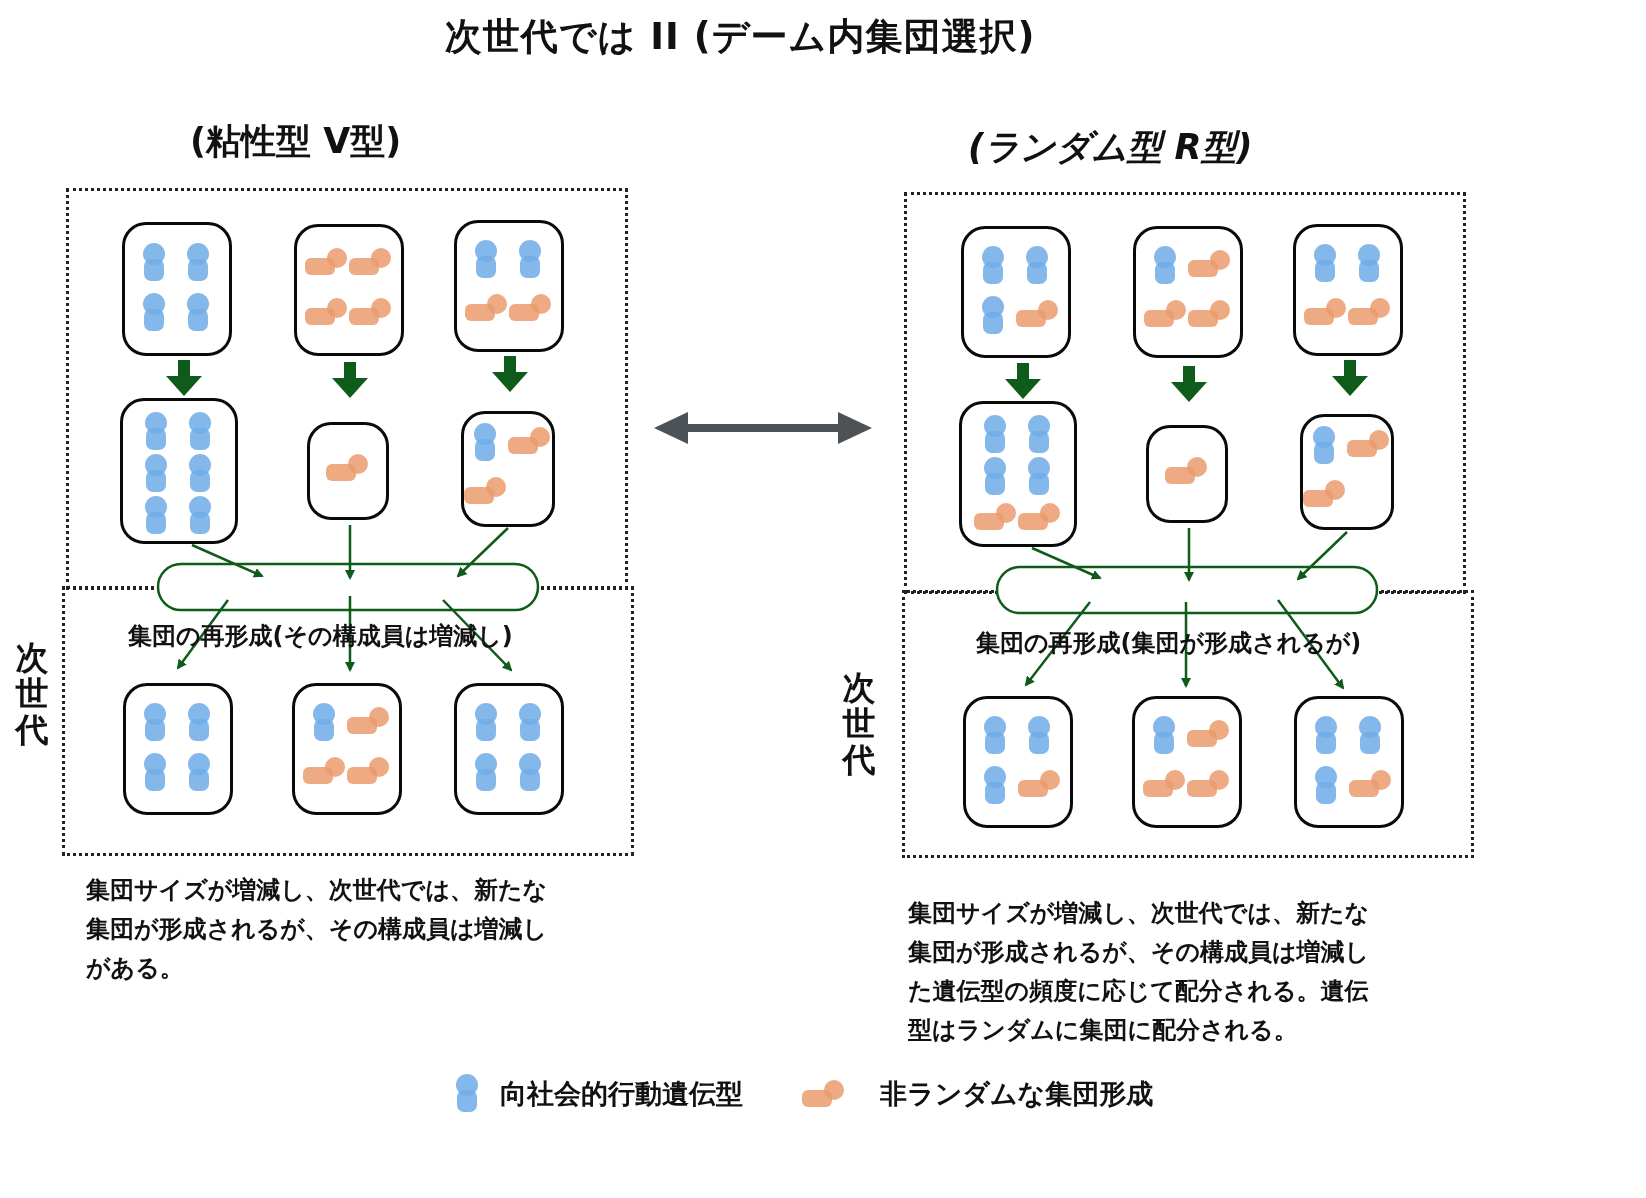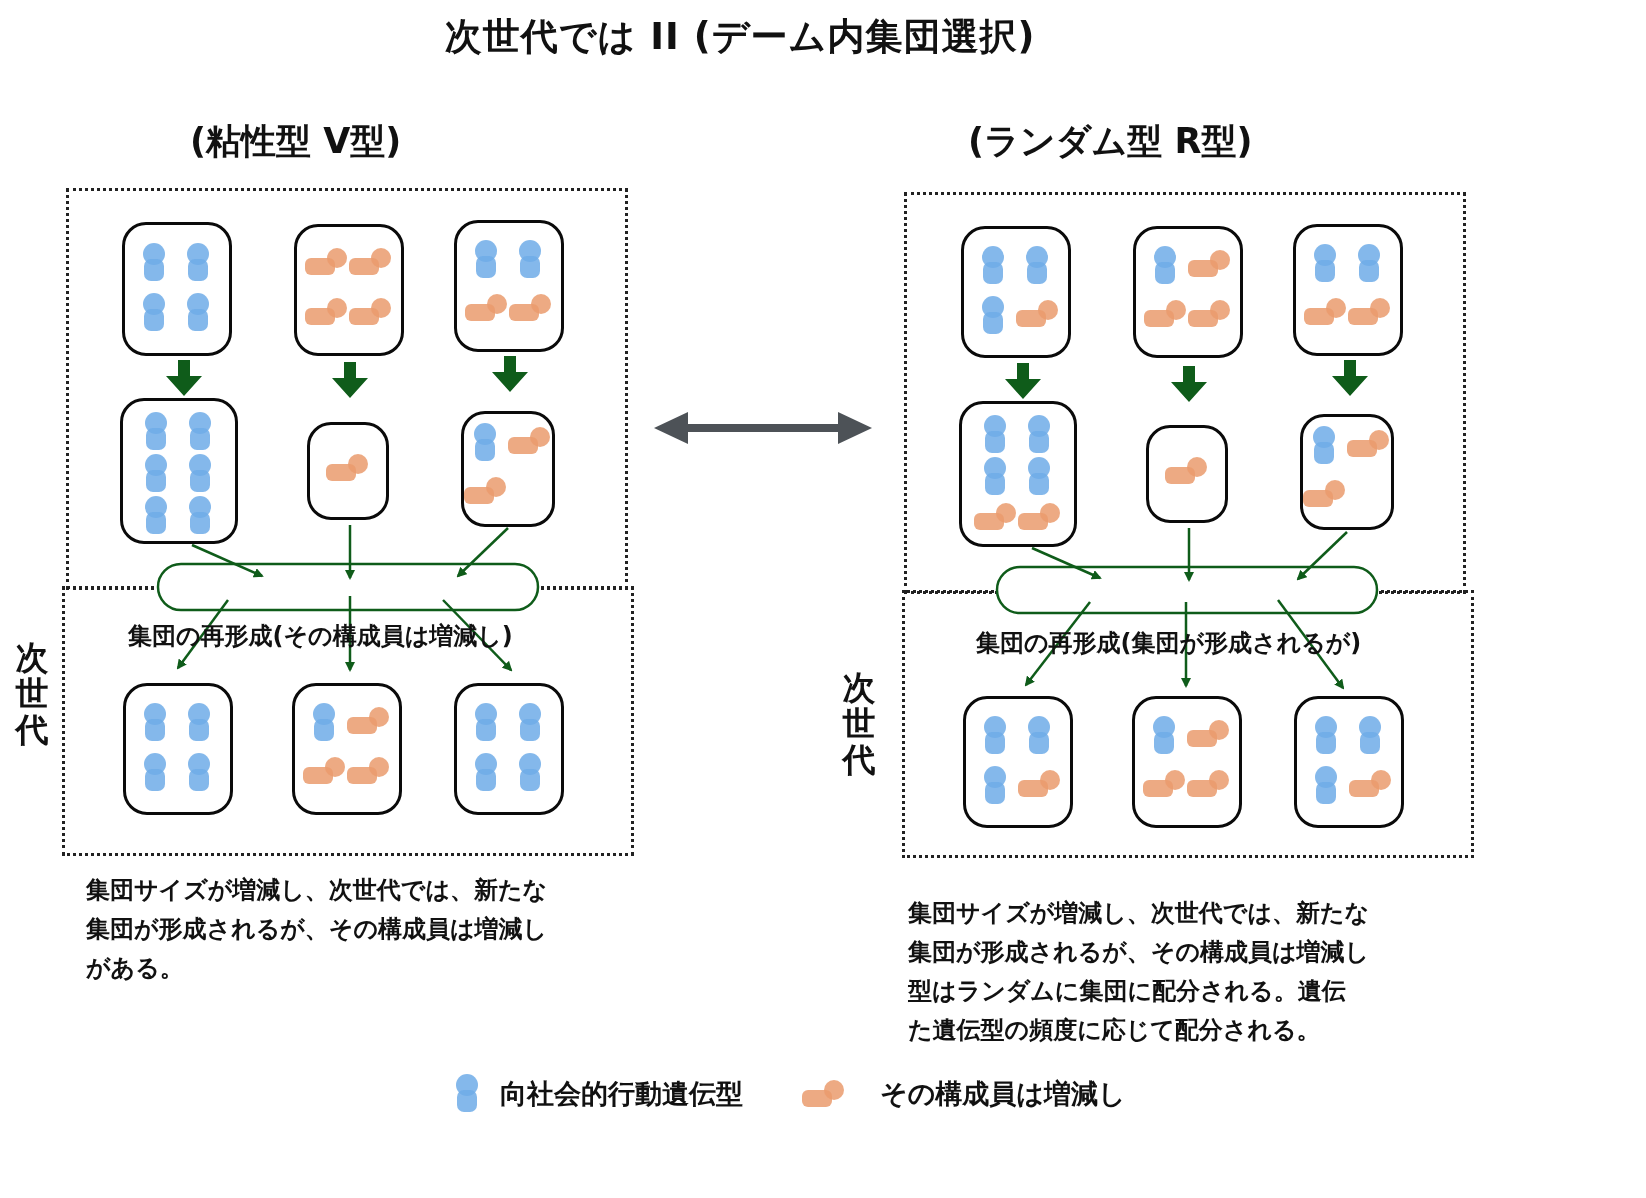--- a/index.html
+++ b/index.html
@@ -21,21 +21,21 @@
   .desc { position:absolute; font-size:24px; font-weight:bold; line-height:39px; width:540px; }
   .legend-text { position:absolute; font-size:27px; font-weight:bold; white-space:nowrap; }
   svg.overlay { position:absolute; left:0; top:0; width:1646px; height:1198px; pointer-events:none; }
 </style>
 </head>
 <body>
 
 <div class="abs title">次世代では II (デーム内集団選択)</div>
 
 <div class="abs subtitle" style="left:190px;top:118px;">(粘性型 V型)</div>
-<div class="abs subtitle" style="left:968px;top:118px;">(ランダム型 R型)</div>
+<div class="abs subtitle" style="left:968px;top:124px;font-style:italic;">(ランダム型 R型)</div>
 
 <div class="dotbox" style="left:66px;top:188px;width:562px;height:402px;"></div>
 <div class="dotbox" style="left:62px;top:586px;width:572px;height:270px;"></div>
 <div class="dotbox" style="left:904px;top:192px;width:562px;height:402px;"></div>
 <div class="dotbox" style="left:902px;top:590px;width:572px;height:268px;"></div>
 
 <div id="groups">
     <div class="group" style="left: 122px; top: 222px; width: 110px; height: 134px;">
       <div class="pro" style="left: 17.5px; top: 17.5px;">
         <div class="head"></div>
@@ -393,26 +393,26 @@
 <div class="vlabel" style="left:841px;top:670px;"><span id="vl-right">次<br>世<br>代</span></div>
 
 <div class="desc" style="left:86px;top:871px;">
   <div>集団サイズが増減し、次世代では、新たな</div>
   <div>集団が形成されるが、その構成員は増減し</div>
   <div>がある。</div>
 </div>
 <div class="desc" style="left:908px;top:894px;">
   <div>集団サイズが増減し、次世代では、新たな</div>
   <div>集団が形成されるが、その構成員は増減し</div>
-  <div>型はランダムに集団に配分される。遺伝</div>
-  <div>た遺伝型の頻度に応じて配分される。</div>
+  <div>た遺伝型の頻度に応じて配分される。遺伝</div>
+  <div>型はランダムに集団に配分される。</div>
 </div>
 
 <div class="pro" style="left:456px;top:1074px;">
     <div class="head"></div>
     <div class="body"></div>
   </div>
 <div class="legend-text" style="left:500px;top:1076px;">向社会的行動遺伝型</div>
 <div class="free" style="left:802px;top:1080px;">
     <div class="body"></div>
     <div class="head"></div>
   </div>
-<div class="legend-text" style="left:880px;top:1076px;">その構成員は増減し</div>
+<div class="legend-text" style="left:880px;top:1076px;">非ランダムな集団形成</div>
 
 </body></html>

